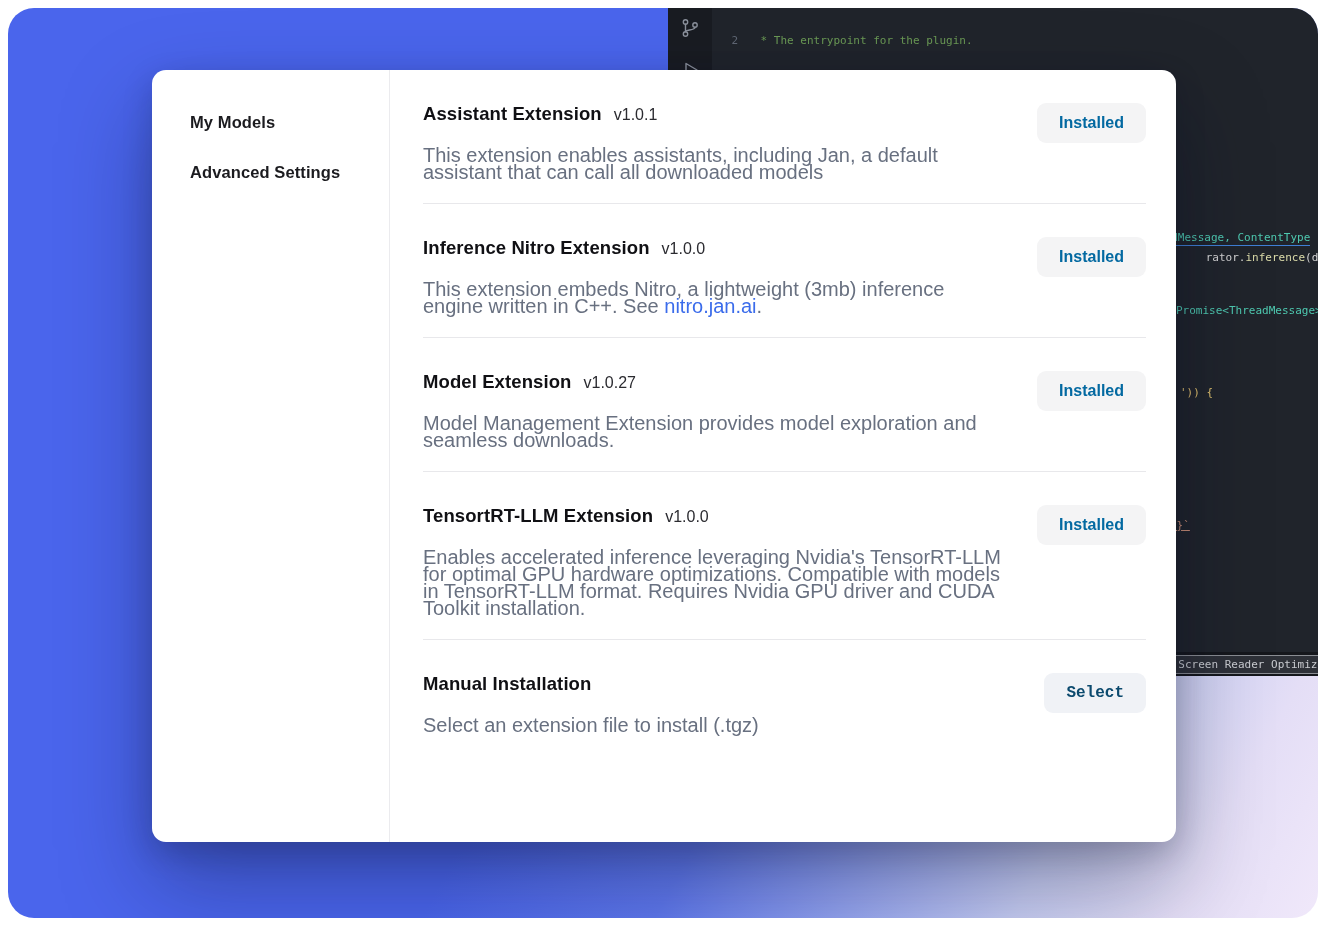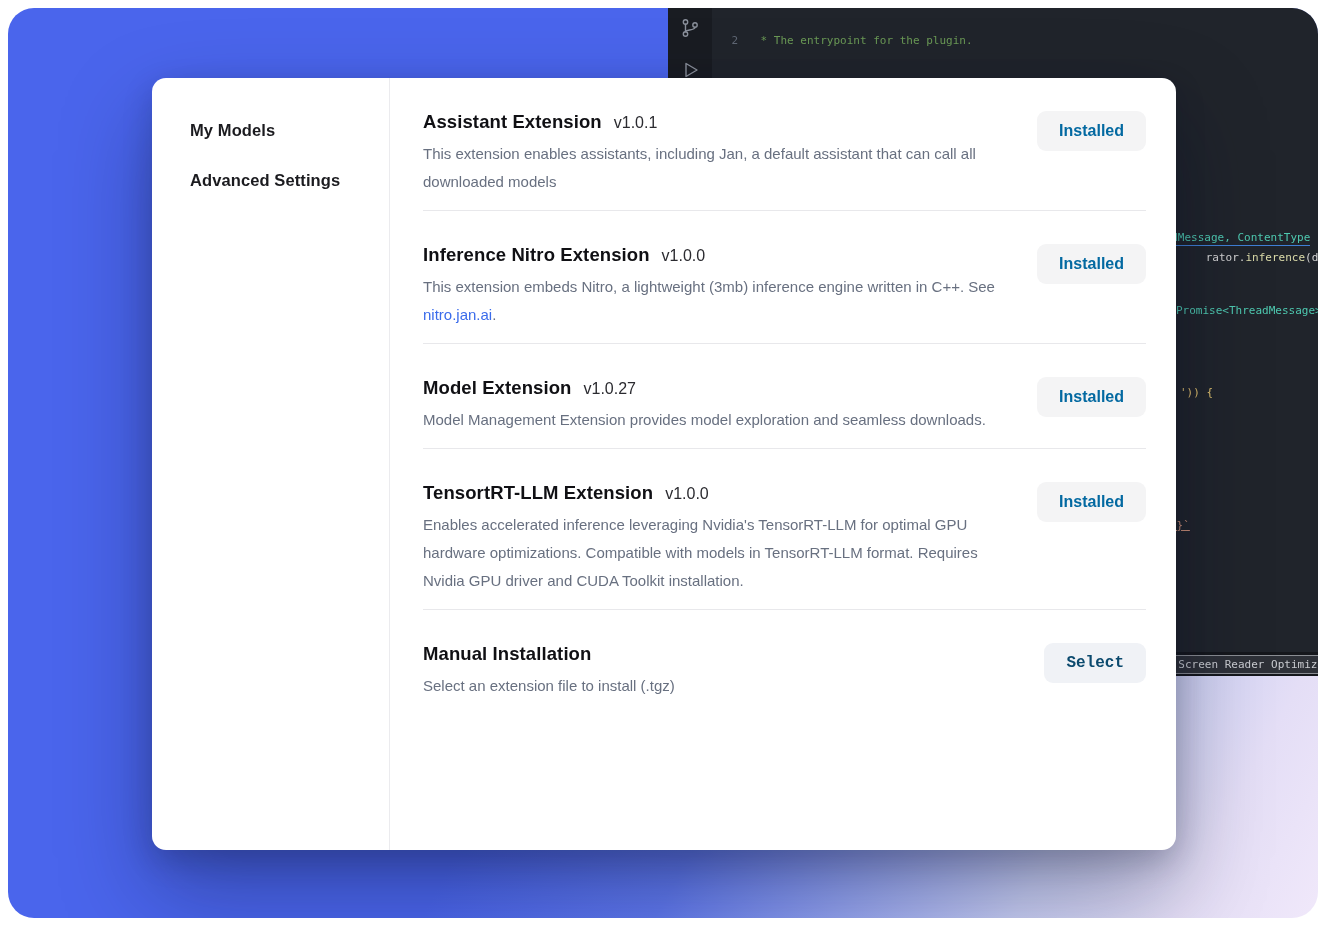--- a/index.html
+++ b/index.html
@@ -47,47 +47,47 @@
     font-size:11px; padding-right:0;
   }
   .status-text { color:#d3d5d9; }
   .status-chip {
     border:1px solid #8a8d93; color:#c9cbd0; background:#2e3138;
     padding:2px 7px; white-space:nowrap; margin-right:-14px;
   }
 
   
   .card {
-    position:absolute; left:144px; top:70px; width:1024px; height:772px;
+    position:absolute; left:144px; top:62px; width:1024px; height:772px;
     background:#ffffff; border-radius:14px; z-index:5;
     box-shadow:0 40px 90px rgba(10,15,40,.35), 0 10px 30px rgba(10,15,40,.2);
     display:flex; overflow:hidden;
   }
   .card-sidebar {
     width:238px; flex:none; border-right:1px solid #ebebee;
     padding:32px 15px 0 18px;
   }
   .nav-item {
     height:41px; display:flex; align-items:center; padding:0 20px;
     border-radius:10px; font-size:16.5px; font-weight:700; color:#1b1b1f;
     margin-bottom:9px; cursor:pointer; letter-spacing:.1px;
   }
   .nav-item.active { background:#f4f4f5; }
 
   .card-content { flex:1; padding:0 30px 0 33px; overflow:hidden; }
   .section {
     display:flex; justify-content:space-between; align-items:flex-start;
-    padding:33px 0 14px; border-bottom:1px solid #e8e8eb;
+    padding:33px 0 22px; border-bottom:1px solid #e8e8eb;
   }
   .section.last { border-bottom:none;gap:48px; }
   .section-text { max-width:578px; }
   .title-row { display:flex; align-items:baseline; gap:12px; }
   .ext-title { font-size:18.5px; font-weight:700; color:#101014; margin:0; letter-spacing:.1px; }
   .ext-version { font-size:16px; color:#2b2b30; }
-  .ext-desc { margin:7px 0 0; font-size:15px; line-height:28px; color:#687080; }
+  .ext-desc { margin:22px 0 0; font-size:20px; line-height:17px; color:#687080; }
   .desc-link { color:#3B6CEB; text-decoration:none; cursor:pointer; }
 
   .btn {
     border:none; border-radius:9px; padding:11px 22px; font-size:16px; font-weight:600;
     font-family:inherit; cursor:pointer; flex:none;
   }
   .btn.installed { background:#f4f4f5; color:#0369a1; }
   .btn.select { background:#f0f2f6; color:#0c4a6e;font-family:Liberation Mono, monospace; }
 </style>
 </head>

